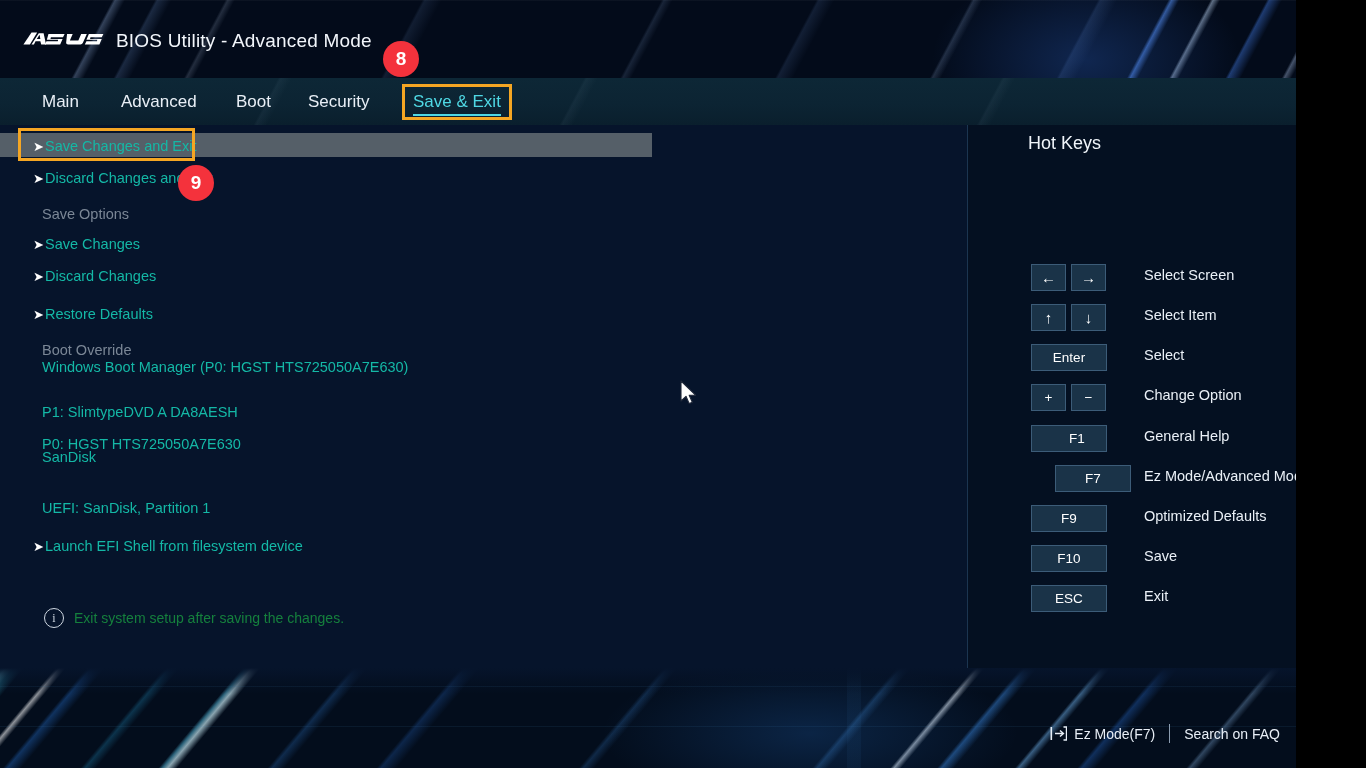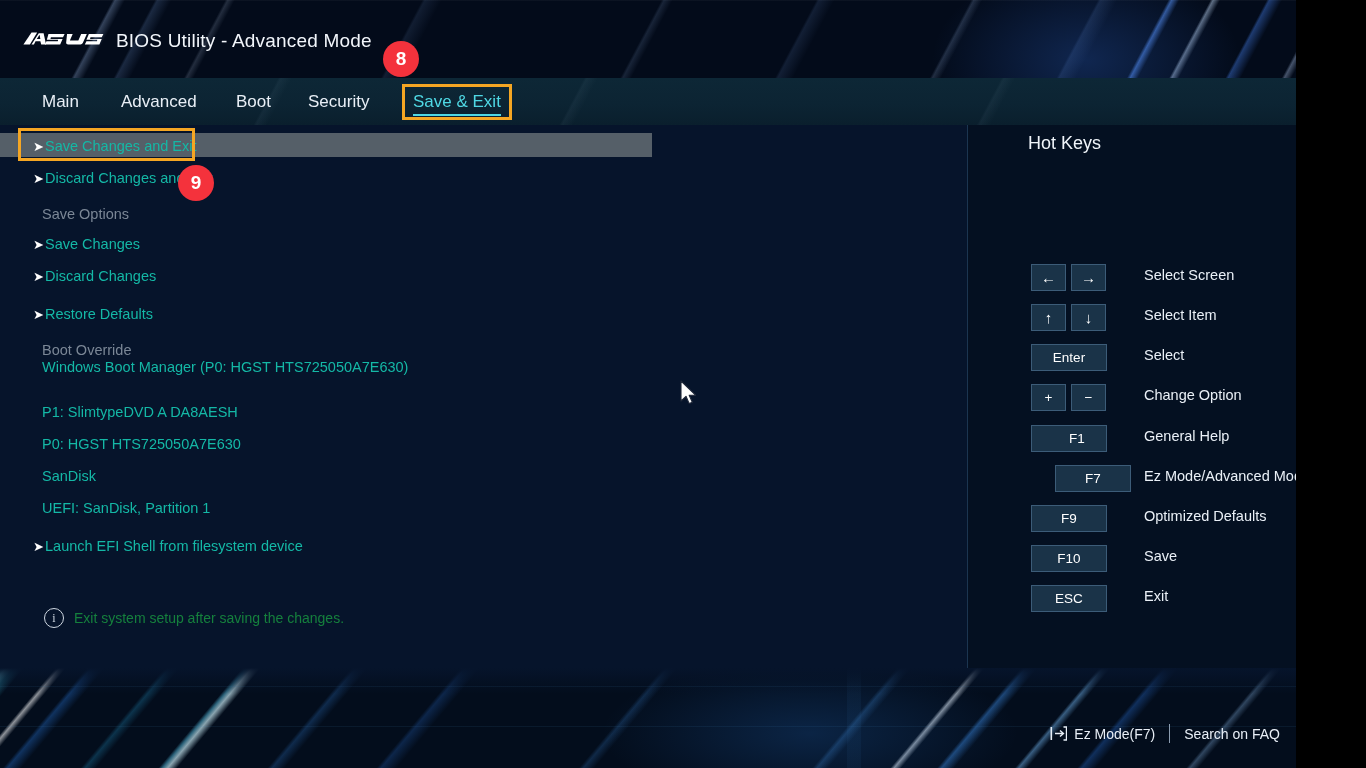--- a/index.html
+++ b/index.html
@@ -299,21 +299,21 @@
       </div>
       <div class="menu-row plain" style="top: 356px;">
         <span class="menu-label">Windows Boot Manager (P0: HGST HTS725050A7E630)</span>
       </div>
       <div class="menu-row plain" style="top: 401px;">
         <span class="menu-label">P1: SlimtypeDVD A  DA8AESH</span>
       </div>
       <div class="menu-row plain" style="top: 433px;">
         <span class="menu-label">P0: HGST HTS725050A7E630</span>
       </div>
-      <div class="menu-row plain" style="top: 465px;">
+      <div class="menu-row plain" style="top: 446px;">
         <span class="menu-label">SanDisk</span>
       </div>
       <div class="menu-row plain" style="top: 497px;">
         <span class="menu-label">UEFI: SanDisk, Partition 1</span>
       </div>
       <div class="menu-row link" style="top: 535px;">
         <span class="menu-arrow">➤</span>
         <span class="menu-label">Launch EFI Shell from filesystem device</span>
       </div>
     </div>

